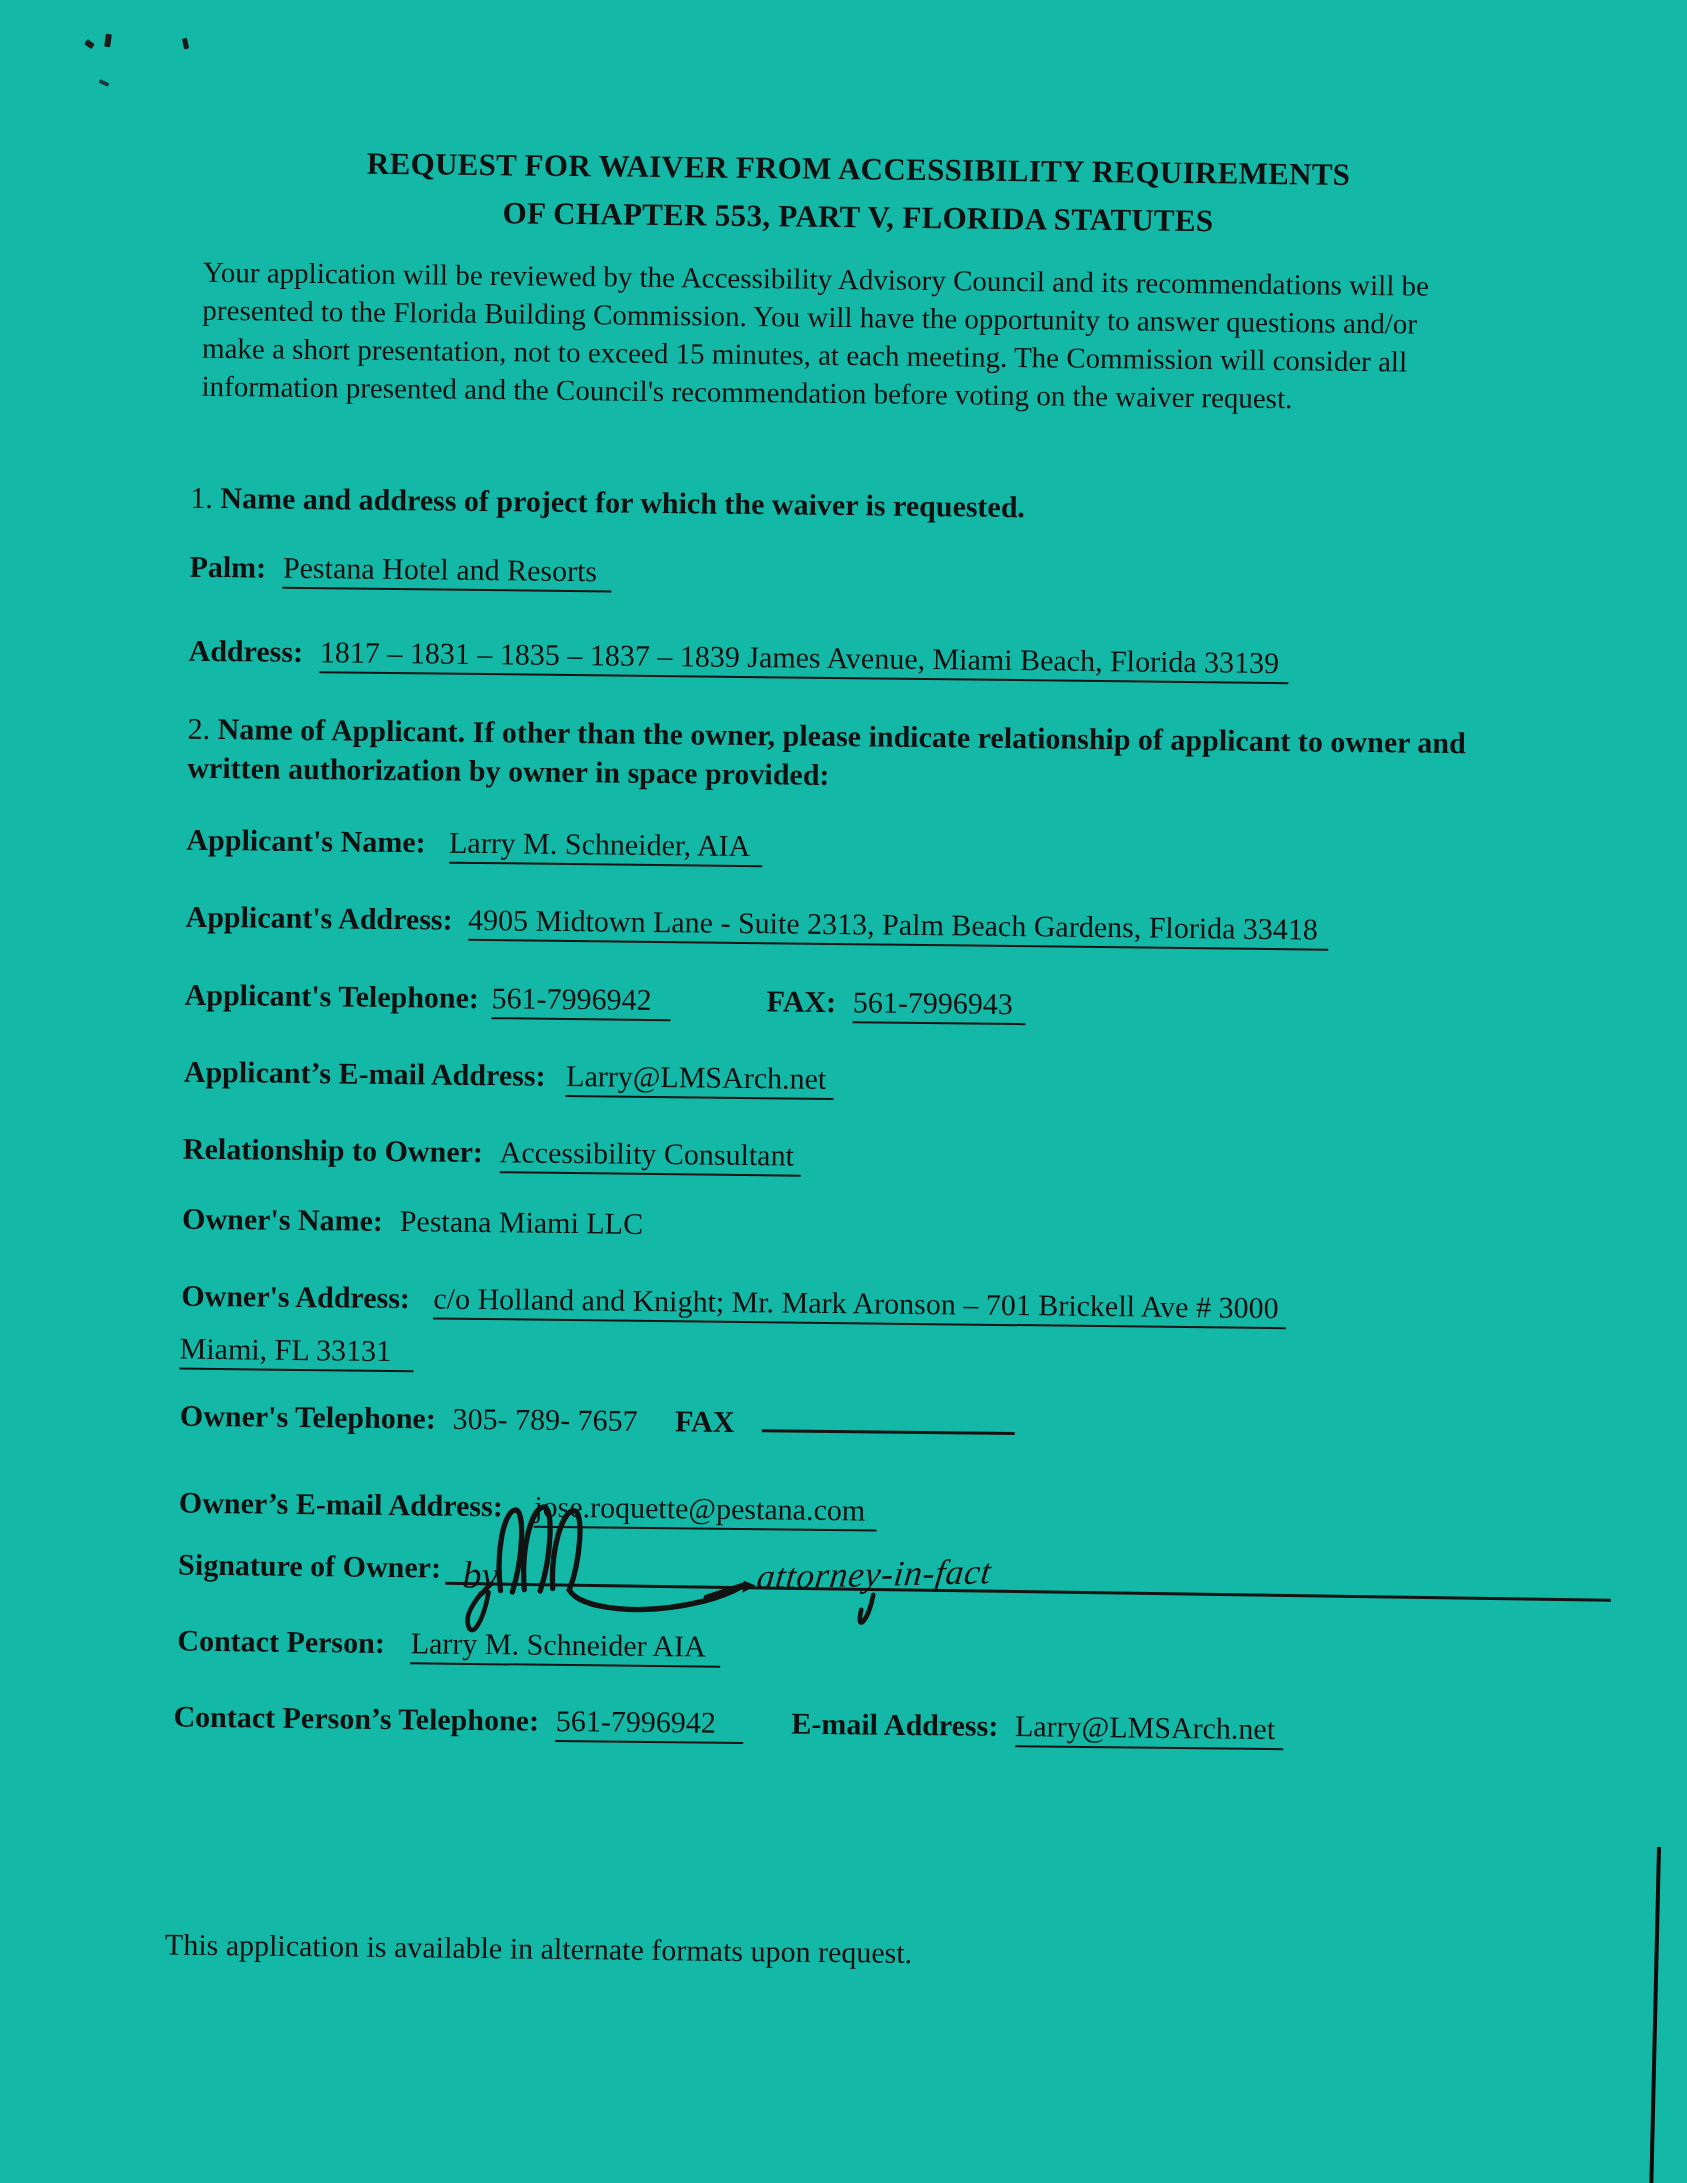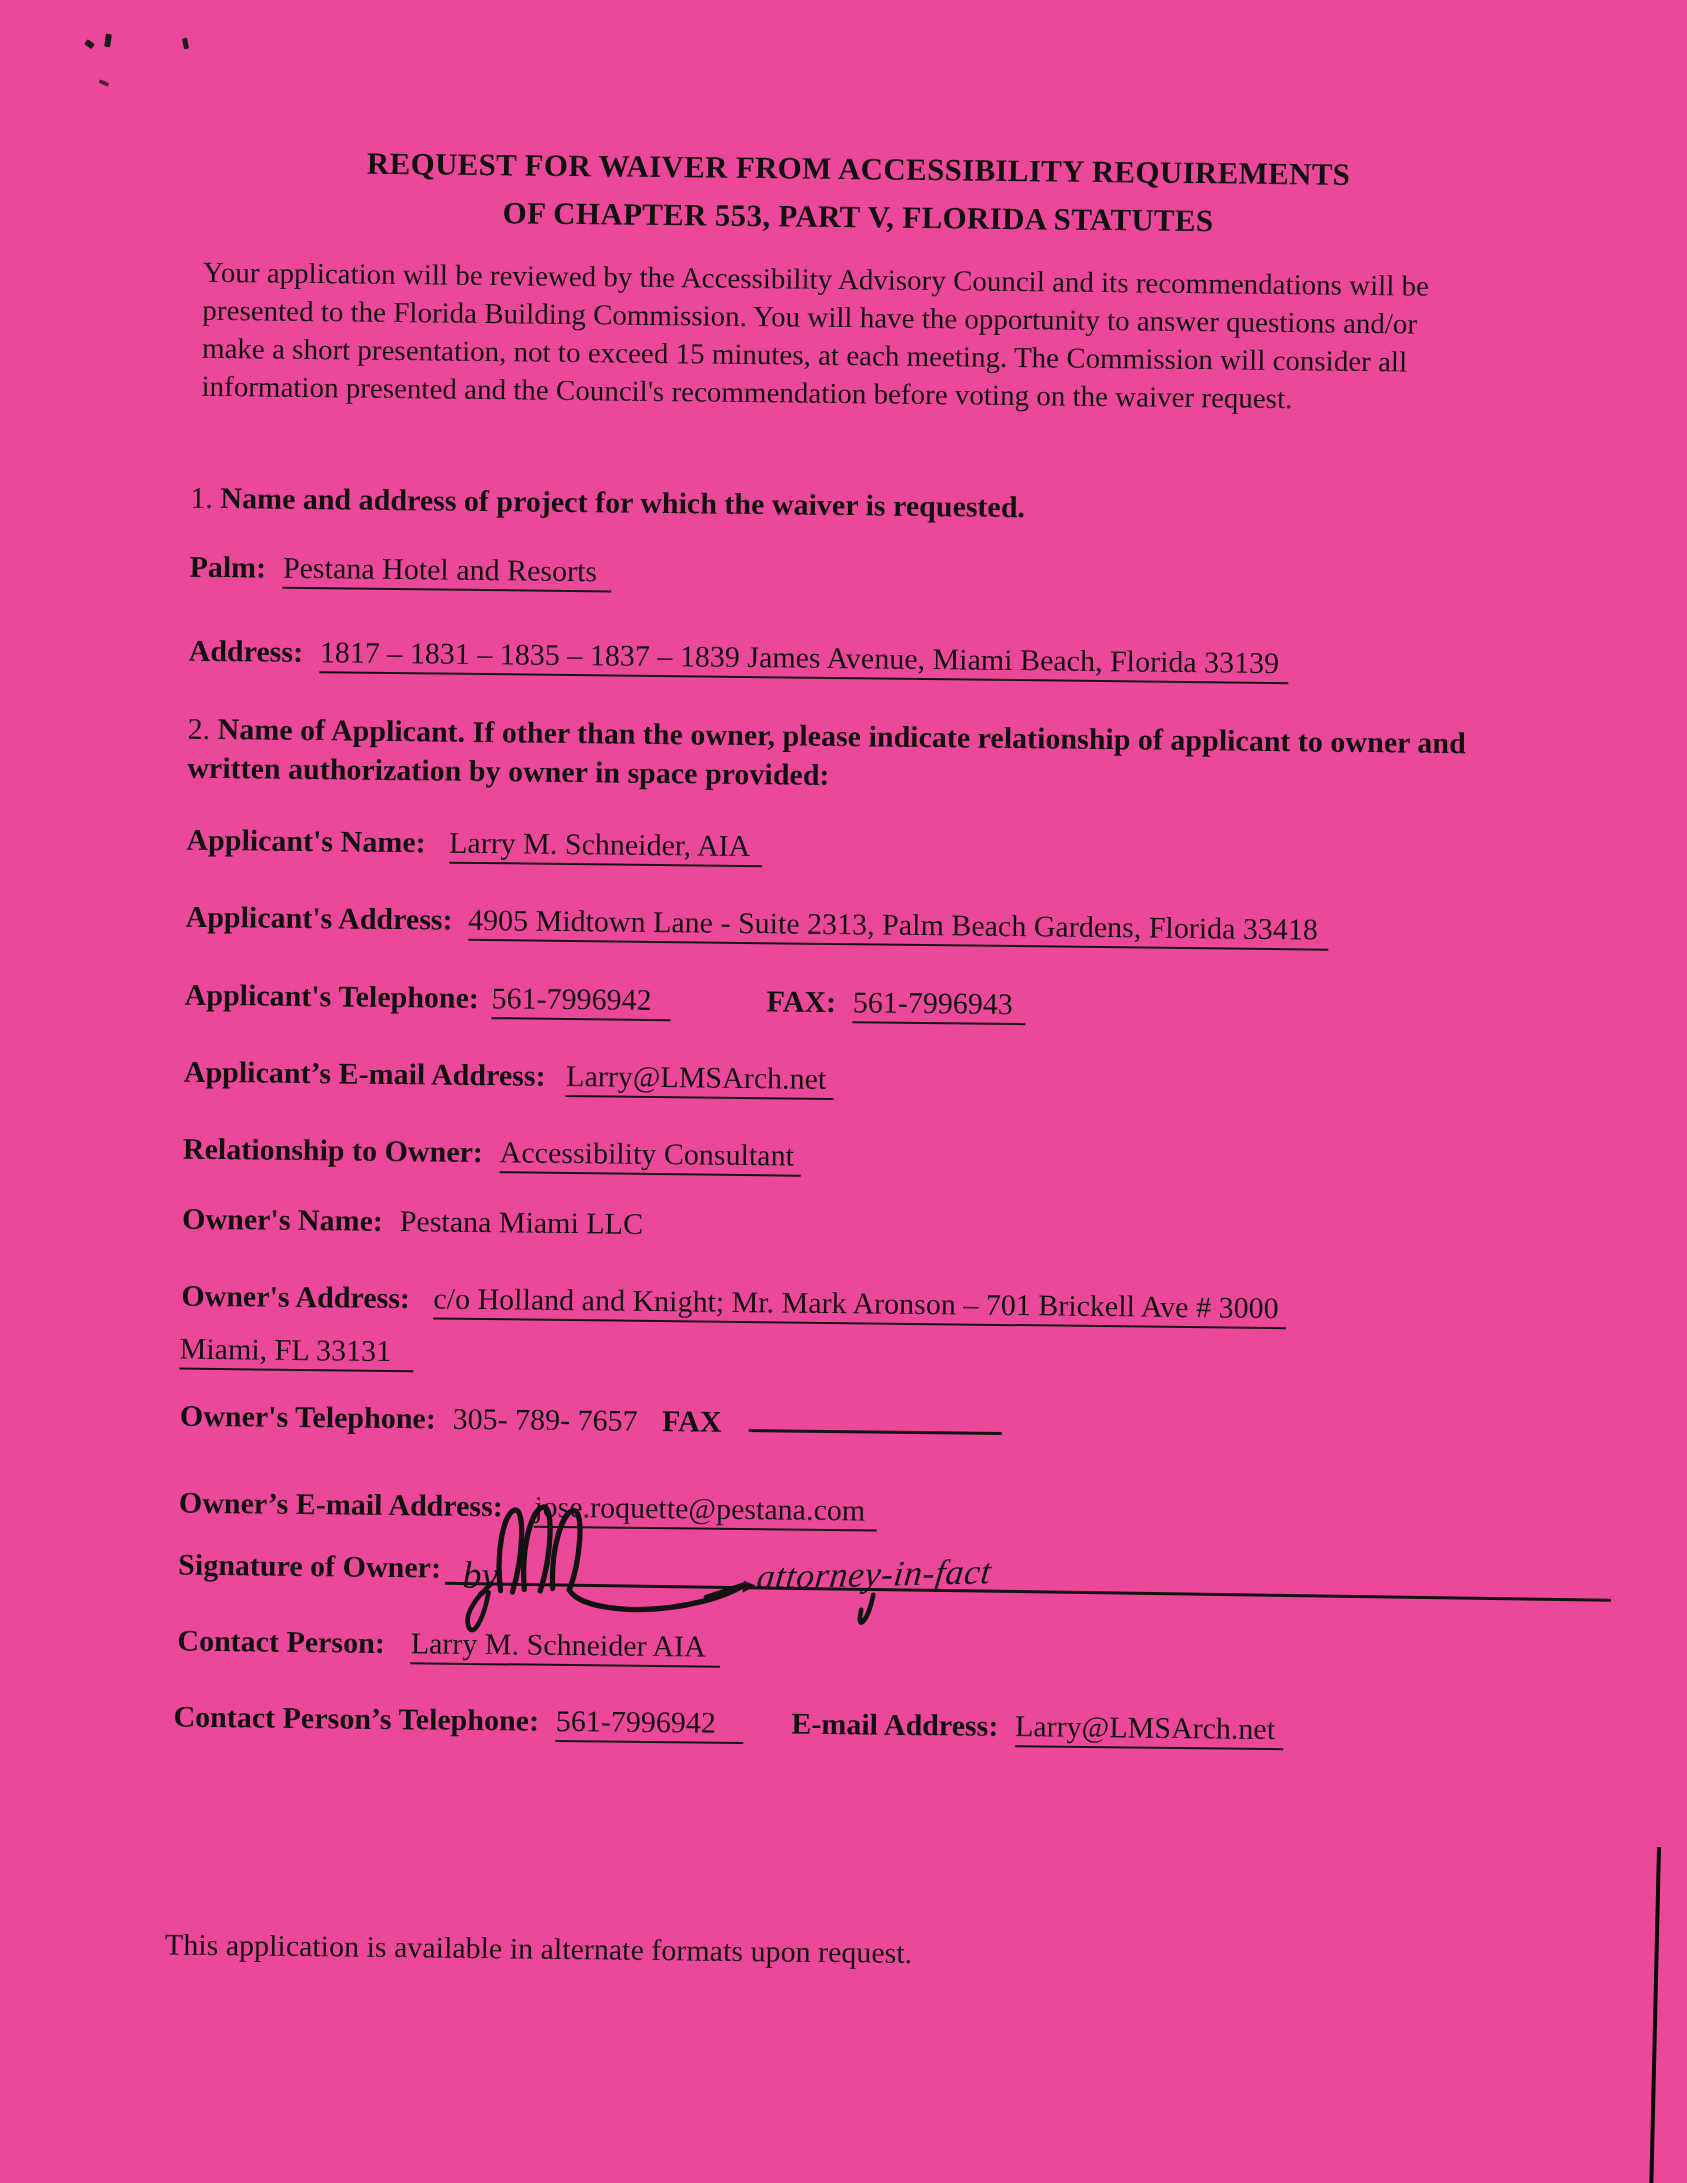--- a/index.html
+++ b/index.html
@@ -1,16 +1,16 @@
 <!DOCTYPE html>
 <html style="font-size:10.6px"><head>
 <meta charset="utf-8">
 <style>
   html,body{margin:0;padding:0;background:#ffffff;}
-  .page{position:relative;width:1687px;height:2183px;background:#ec4899;overflow:hidden;
+  .page{position:relative;width:1687px;height:2183px;background:#14b8a6;overflow:hidden;
         font-family:"Liberation Serif","DejaVu Serif",serif;color:#101010;}
   .content{position:absolute;left:0;top:0;width:1687px;height:2183px;
            transform:rotate(0.65deg);transform-origin:397px 0px;}
   .title{position:absolute;left:159px;top:140px;width:1403px;text-align:center;
          font-weight:700;font-size:31px;line-height:48px;letter-spacing:0.3px;}
   .intro{position:absolute;left:206px;top:255px;width:1283px;margin:0;
          font-size:29px;line-height:38px;}
   .row{position:absolute;left:196px;font-size:30px;line-height:1.25;white-space:nowrap;}
   .row.wrap{white-space:normal;}
   .label{font-weight:700;}
@@ -105,21 +105,21 @@
       <span class="label">Owner's Address:</span>
       <span class="value underlined" style="margin-left:16px;padding-right:8px;">c/o Holland and Knight; Mr. Mark Aronson – 701 Brickell Ave # 3000</span>
     </div>
     <div class="row" style="top:1332px;left:195px;">
       <span class="value underlined" style="margin-left:0;padding-right:22.5px;">Miami, FL 33131</span>
     </div>
 
     <div class="row" style="top:1399px;">
       <span class="label">Owner's Telephone:</span>
       <span class="value">305- 789- 7657</span>
-      <span class="label" style="margin-left:17px;">FAX</span>
+      <span class="label" style="margin-left:30px;">FAX</span>
       <span class="blank-line" style="width:253px;margin-left:20px;"></span>
     </div>
 
     <div class="row" style="top:1486px;">
       <span class="label">Owner’s E-mail Address:</span>
       <span class="value underlined" style="margin-left:24px;padding-right:12px;">jose.roquette@pestana.com</span>
     </div>
 
     <div class="row" style="top:1548px;">
       <span class="label">Signature of Owner:</span>

